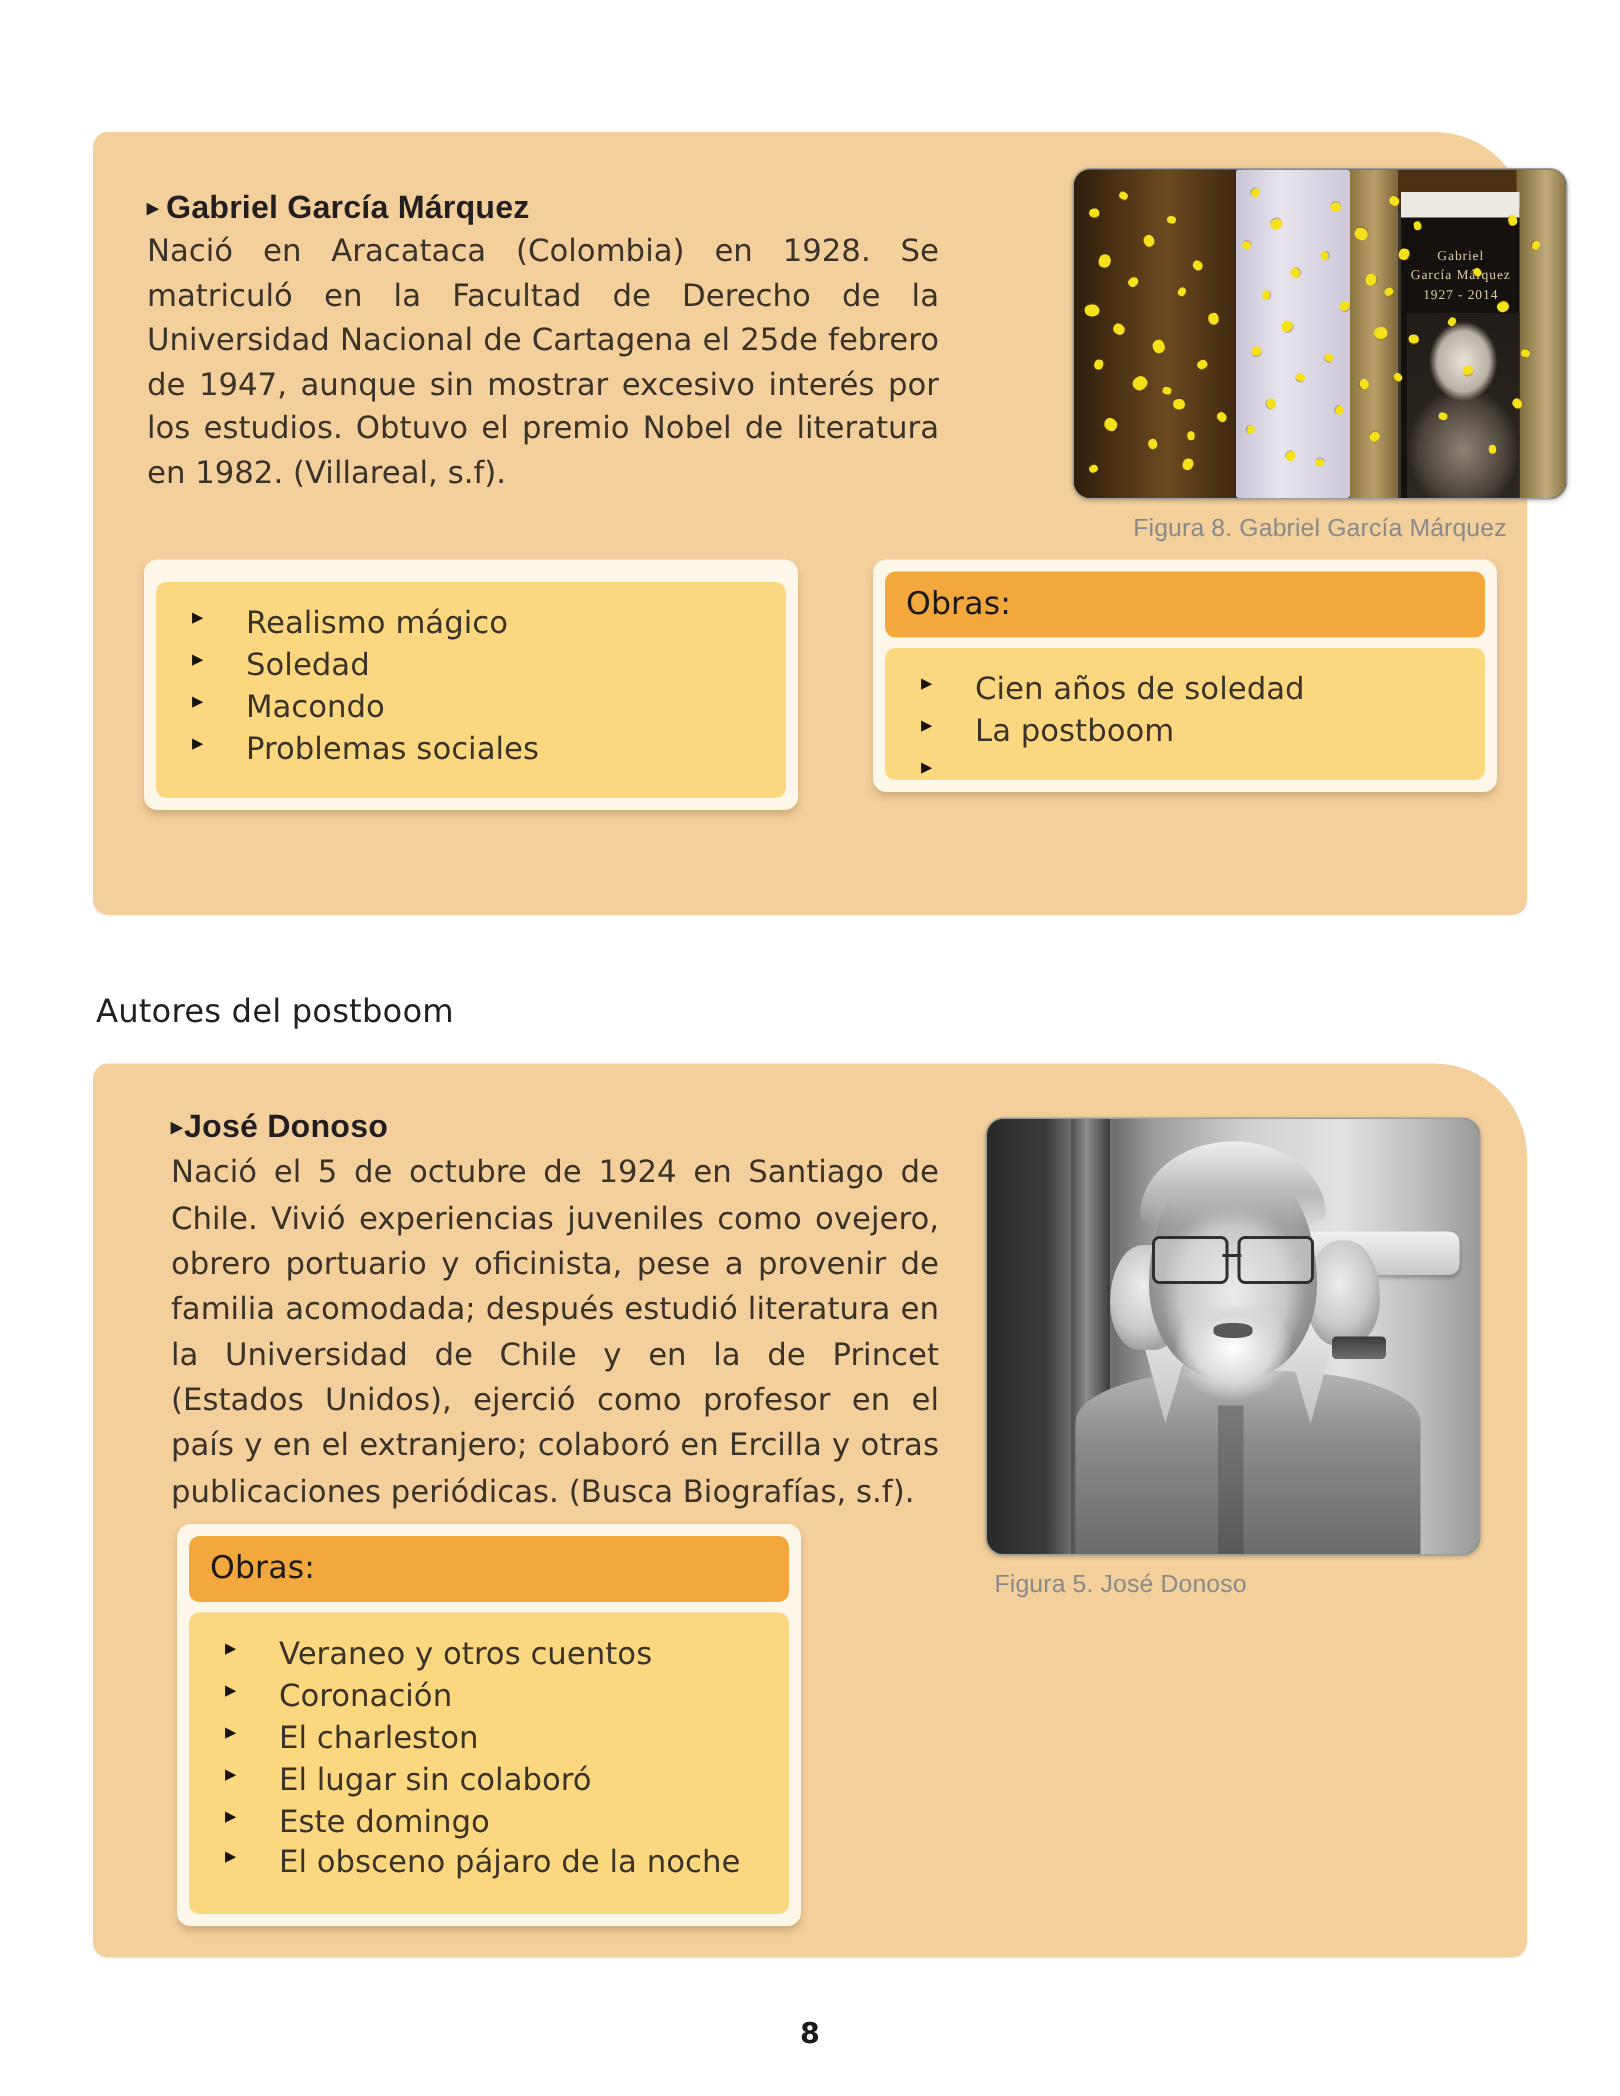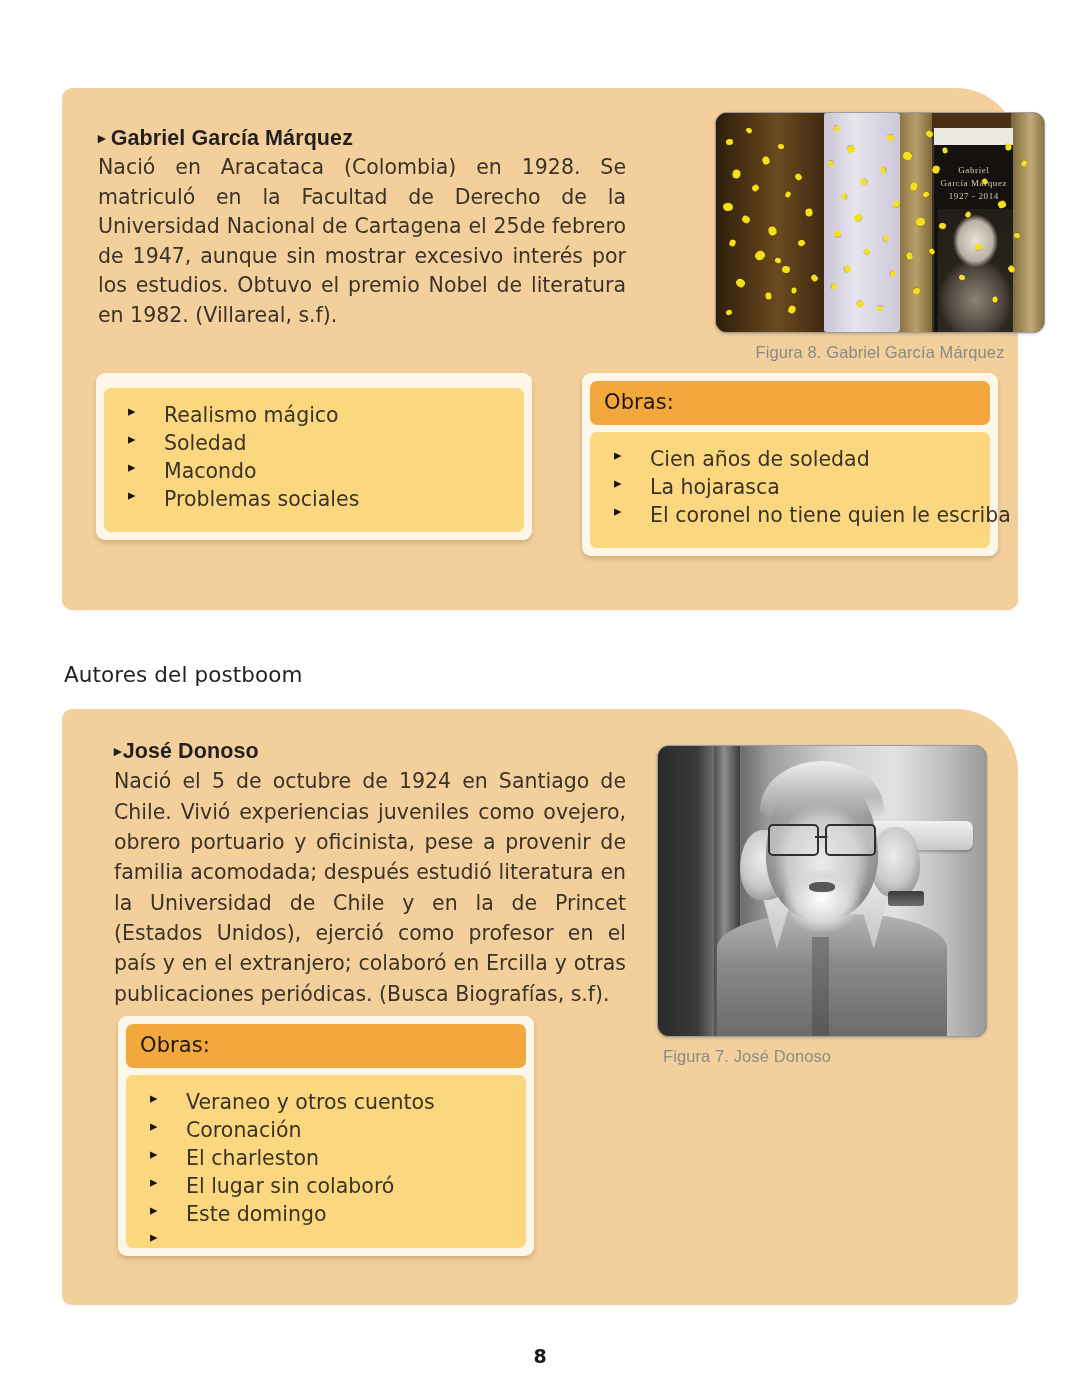--- a/index.html
+++ b/index.html
@@ -409,22 +409,22 @@
           <li><span class="tri">▸</span><span>Problemas sociales</span></li>
         </ul>
       </div>
     </div>
 
     <div class="info-box" id="box-obras-marquez">
       <div class="info-header">Obras:</div>
       <div class="info-body">
         <ul class="info-list">
           <li><span class="tri">▸</span><span>Cien años de soledad</span></li>
-          <li><span class="tri">▸</span><span>La hojarasca</span></li>
-          <li><span class="tri">▸</span><span>El coronel no tiene quien le escriba</span></li>
+          <li><span class="tri">▸</span><span>La postboom</span></li>
+          <li><span class="tri">▸</span></li>
         </ul>
       </div>
     </div>
 
   </div>
 
   <div class="section-heading">Autores del postboom</div>
 
   <div class="author-panel" id="panel-donoso">
 
@@ -452,33 +452,33 @@
           <div class="fig9-hair"></div>
           <div class="fig9-beard"></div>
           <div class="fig9-mouth"></div>
           <div class="fig9-glasses">
             <div class="fig9-lens l"></div>
             <div class="fig9-bridge"></div>
             <div class="fig9-lens r"></div>
           </div>
         </div>
       </div>
-      <div class="figure-caption">Figura 7. José Donoso</div>
+      <div class="figure-caption">Figura 5. José Donoso</div>
     </div>
 
     <div class="info-box" id="box-obras-donoso">
       <div class="info-header">Obras:</div>
       <div class="info-body">
         <ul class="info-list">
           <li><span class="tri">▸</span><span>Veraneo y otros cuentos</span></li>
           <li><span class="tri">▸</span><span>Coronación</span></li>
           <li><span class="tri">▸</span><span>El charleston</span></li>
           <li><span class="tri">▸</span><span>El lugar sin colaboró</span></li>
           <li><span class="tri">▸</span><span>Este domingo</span></li>
-          <li><span class="tri">▸</span></li>
+          <li><span class="tri">▸</span><span>El obsceno pájaro de la noche</span></li>
         </ul>
       </div>
     </div>
 
   </div>
 
   <div class="page-number">8</div>
 
 </div>
 

